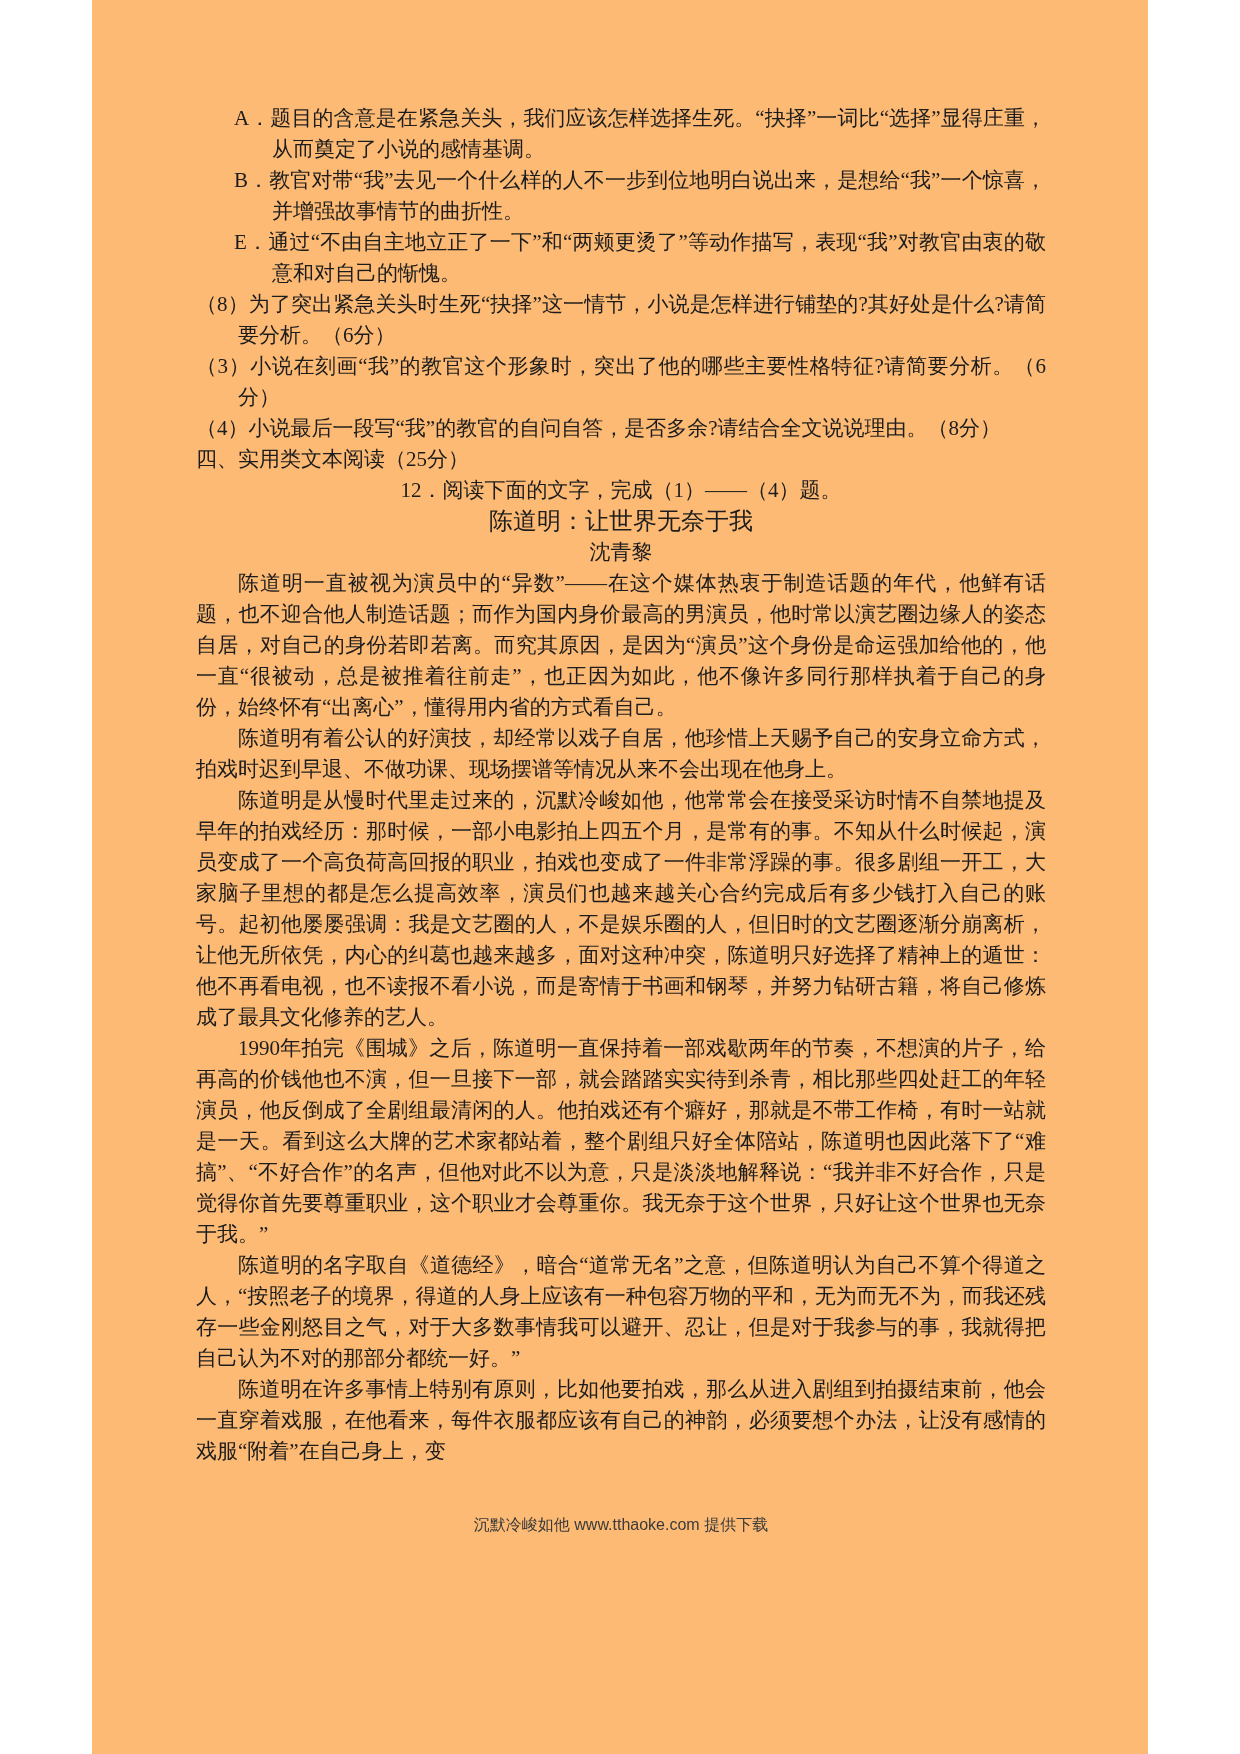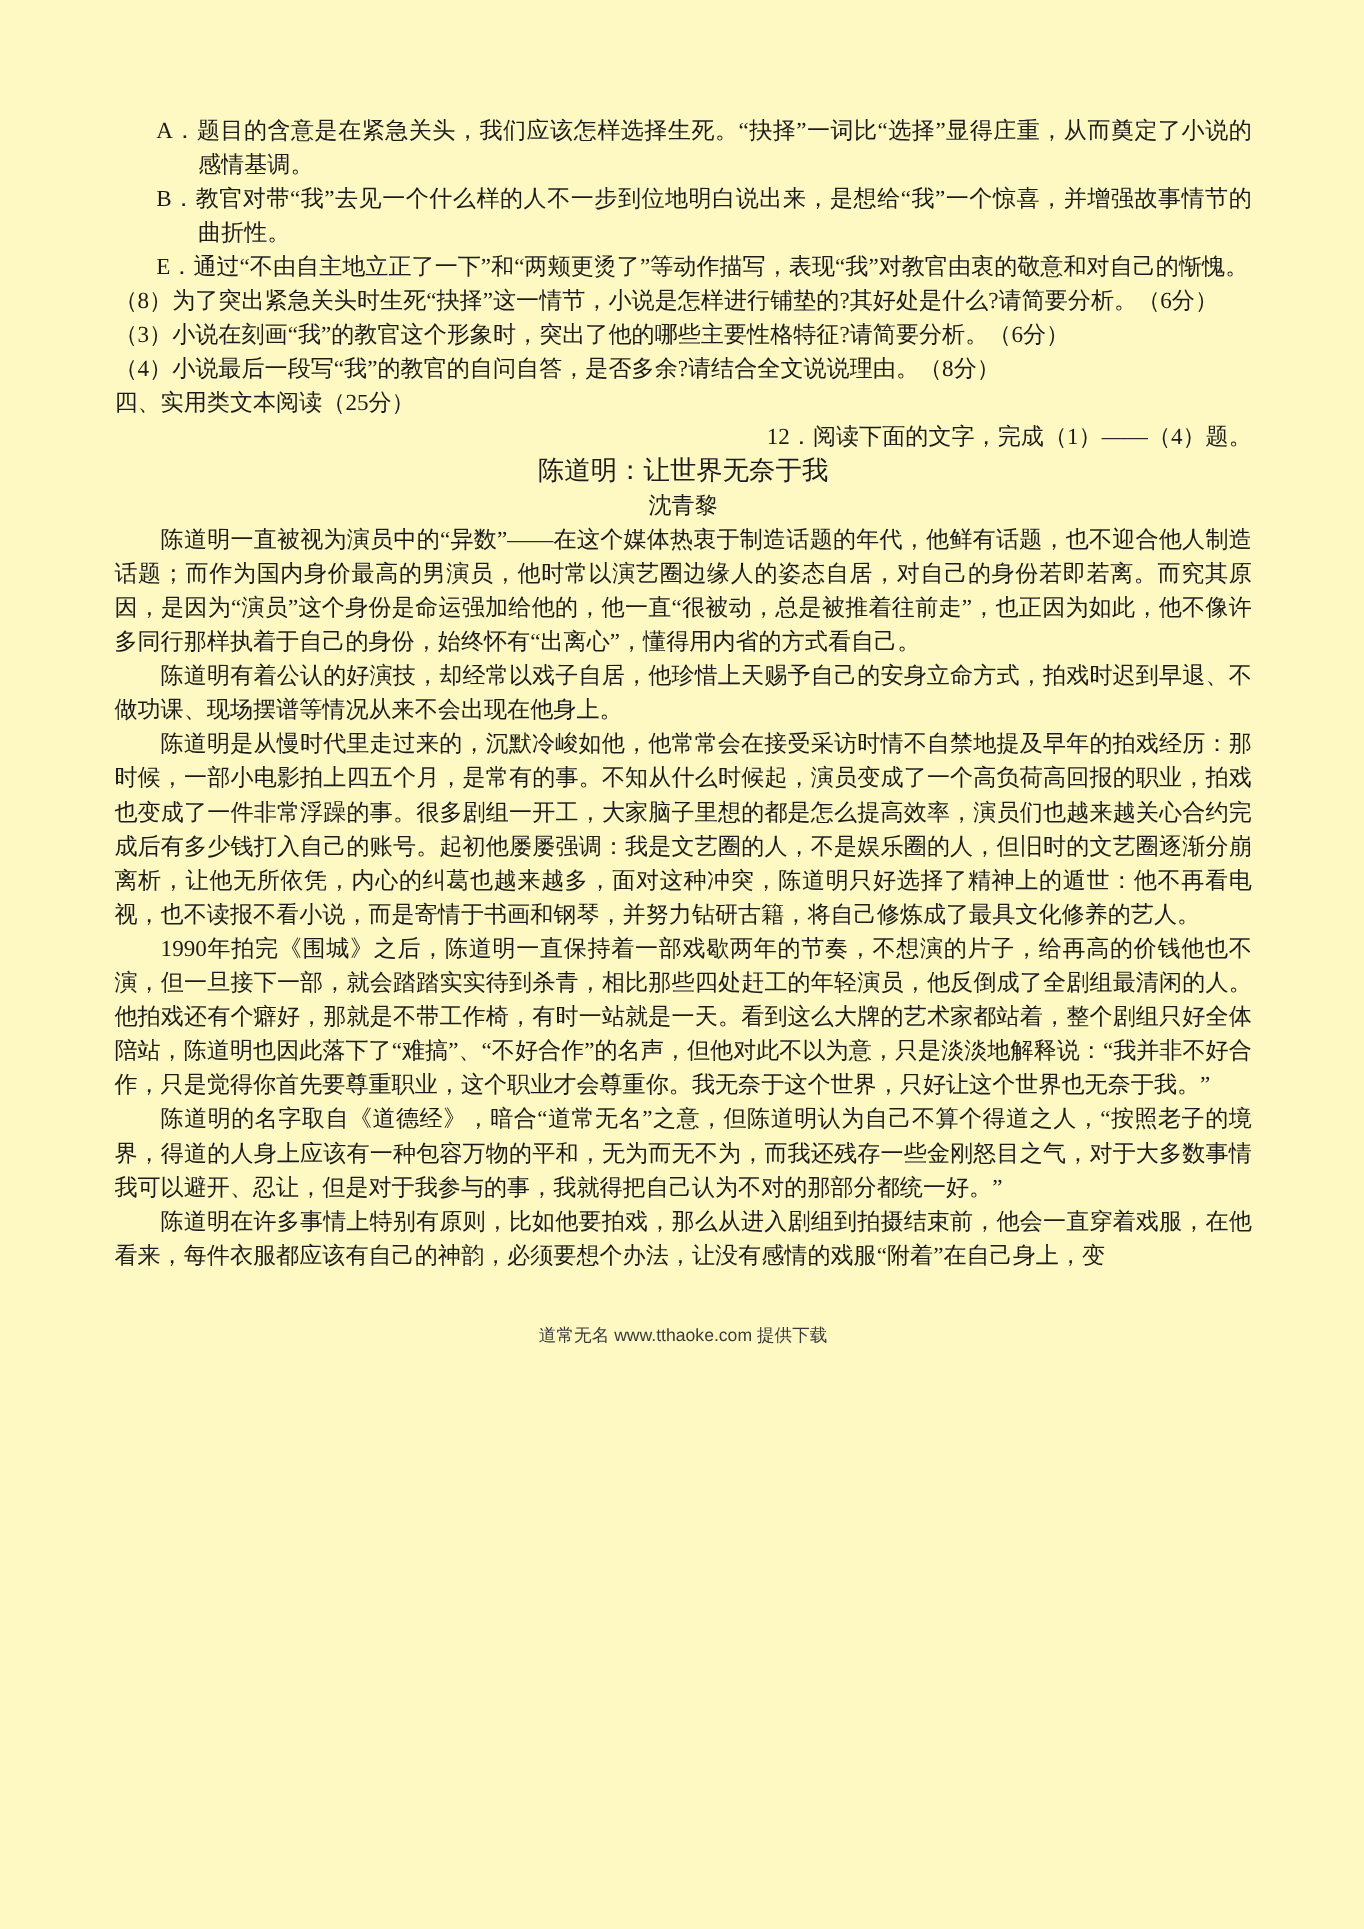--- a/index.html
+++ b/index.html
@@ -1,42 +1,42 @@
 <!DOCTYPE html>
 <html><head>
 <meta charset="utf-8">
 <style>
   * { margin: 0; padding: 0; box-sizing: border-box; }
   html, body { background: #ffffff; }
   .page {
     position: relative;
-    width: 1240px;
+    width: 1056px;
     height: 1754px;
     margin: 0 auto;
-    background: #fef9c3;
+    background: #fdba74;
     color: #1c1c1c;
     font-family: "Liberation Serif", "DejaVu Serif", serif;
     font-size: 21px;
     line-height: 31px;
     padding: 103px 102px 0 104px;
   }
   .content { width: 100%; }
   .option {
     padding-left: 76px;
     text-indent: -38px;
     text-align: justify;
   }
   .opt-label { display: inline; }
   .question {
     padding-left: 42px;
     text-indent: -42px;
     text-align: justify;
   }
   .section-heading { text-align: left; }
-  .q12-line { text-align: right; }
+  .q12-line { text-align: center; }
   .article-title { text-align: center; font-size: 24px; font-weight: normal; }
   .article-author { text-align: center; }
   .para {
     text-indent: 2em;
     text-align: justify;
   }
   .footer {
     margin-top: 42px;
     text-align: center;
     font-size: 16px;
@@ -72,14 +72,14 @@
 
     <p class="para">陈道明一直被视为演员中的“异数”——在这个媒体热衷于制造话题的年代，他鲜有话题，也不迎合他人制造话题；而作为国内身价最高的男演员，他时常以演艺圈边缘人的姿态自居，对自己的身份若即若离。而究其原因，是因为“演员”这个身份是命运强加给他的，他一直“很被动，总是被推着往前走”，也正因为如此，他不像许多同行那样执着于自己的身份，始终怀有“出离心”，懂得用内省的方式看自己。</p>
     <p class="para">陈道明有着公认的好演技，却经常以戏子自居，他珍惜上天赐予自己的安身立命方式，拍戏时迟到早退、不做功课、现场摆谱等情况从来不会出现在他身上。</p>
     <p class="para">陈道明是从慢时代里走过来的，沉默冷峻如他，他常常会在接受采访时情不自禁地提及早年的拍戏经历：那时候，一部小电影拍上四五个月，是常有的事。不知从什么时候起，演员变成了一个高负荷高回报的职业，拍戏也变成了一件非常浮躁的事。很多剧组一开工，大家脑子里想的都是怎么提高效率，演员们也越来越关心合约完成后有多少钱打入自己的账号。起初他屡屡强调：我是文艺圈的人，不是娱乐圈的人，但旧时的文艺圈逐渐分崩离析，让他无所依凭，内心的纠葛也越来越多，面对这种冲突，陈道明只好选择了精神上的遁世：他不再看电视，也不读报不看小说，而是寄情于书画和钢琴，并努力钻研古籍，将自己修炼成了最具文化修养的艺人。</p>
     <p class="para">1990年拍完《围城》之后，陈道明一直保持着一部戏歇两年的节奏，不想演的片子，给再高的价钱他也不演，但一旦接下一部，就会踏踏实实待到杀青，相比那些四处赶工的年轻演员，他反倒成了全剧组最清闲的人。他拍戏还有个癖好，那就是不带工作椅，有时一站就是一天。看到这么大牌的艺术家都站着，整个剧组只好全体陪站，陈道明也因此落下了“难搞”、“不好合作”的名声，但他对此不以为意，只是淡淡地解释说：“我并非不好合作，只是觉得你首先要尊重职业，这个职业才会尊重你。我无奈于这个世界，只好让这个世界也无奈于我。”</p>
     <p class="para">陈道明的名字取自《道德经》，暗合“道常无名”之意，但陈道明认为自己不算个得道之人，“按照老子的境界，得道的人身上应该有一种包容万物的平和，无为而无不为，而我还残存一些金刚怒目之气，对于大多数事情我可以避开、忍让，但是对于我参与的事，我就得把自己认为不对的那部分都统一好。”</p>
     <p class="para">陈道明在许多事情上特别有原则，比如他要拍戏，那么从进入剧组到拍摄结束前，他会一直穿着戏服，在他看来，每件衣服都应该有自己的神韵，必须要想个办法，让没有感情的戏服“附着”在自己身上，变</p>
 
   </div>
 
-  <div class="footer">道常无名  www.tthaoke.com  提供下载</div>
+  <div class="footer">沉默冷峻如他  www.tthaoke.com  提供下载</div>
 </div>
 
 </body></html>

